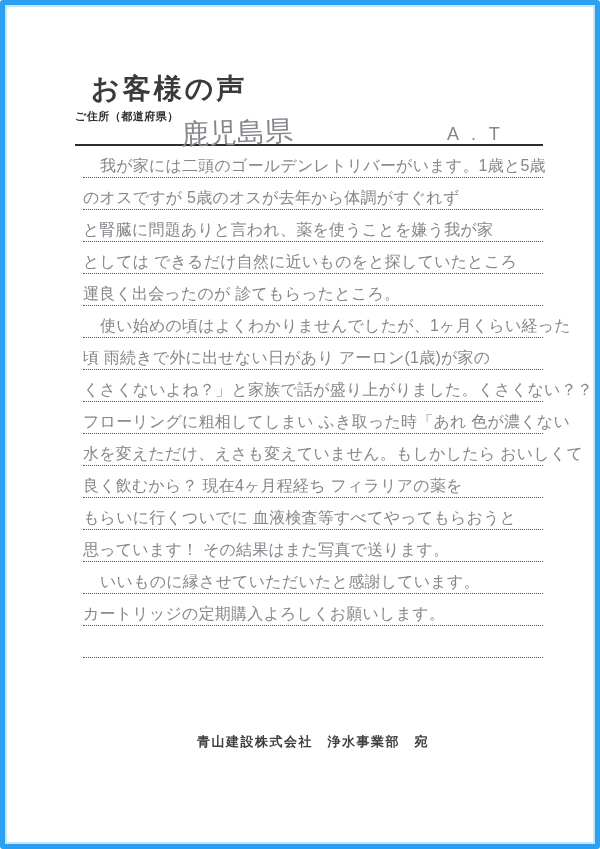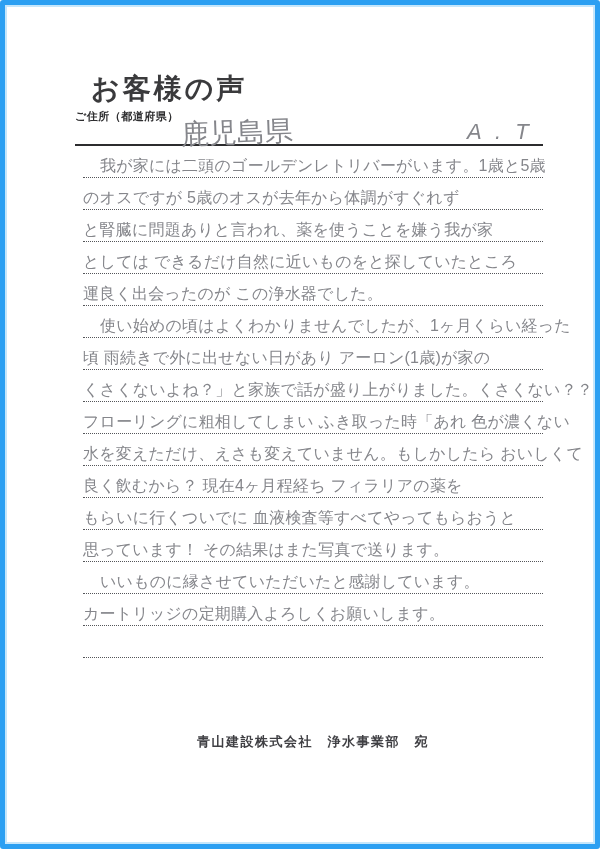--- a/index.html
+++ b/index.html
@@ -38,22 +38,22 @@
   .hand{
     color:var(--handwriting,#85868b);
     font-family:"Liberation Sans","DejaVu Sans",sans-serif;
     white-space:nowrap;
   }
   .hand-address{
     position:absolute;left:106px;bottom:-3px;
     font-size:28px;line-height:1;transform:rotate(-2deg);
   }
   .hand-name{
-    position:absolute;left:392px;bottom:1px;
-    font-size:22px;line-height:1;font-style:italic;letter-spacing:4px;
+    position:absolute;left:372px;bottom:1px;
+    font-size:18px;line-height:1;letter-spacing:4px;
   }
   .letter-body{
     position:absolute;left:78px;top:141px;width:460px;
   }
   .ruled-line{
     position:relative;height:32px;
     border-bottom:1px dotted #55565a;
   }
   .ruled-line .hand-line{
     position:absolute;left:0;bottom:2px;
@@ -87,21 +87,21 @@
     <div class="ruled-line">
         <span class="hand hand-line">のオスですが 5歳のオスが去年から体調がすぐれず</span>
       </div>
     <div class="ruled-line">
         <span class="hand hand-line">と腎臓に問題ありと言われ、薬を使うことを嫌う我が家</span>
       </div>
     <div class="ruled-line">
         <span class="hand hand-line">としては できるだけ自然に近いものをと探していたところ</span>
       </div>
     <div class="ruled-line">
-        <span class="hand hand-line">運良く出会ったのが この浄水器でした。</span>
+        <span class="hand hand-line">運良く出会ったのが 診てもらったところ。</span>
       </div>
     <div class="ruled-line indent">
         <span class="hand hand-line">使い始めの頃はよくわかりませんでしたが、1ヶ月くらい経った</span>
       </div>
     <div class="ruled-line">
         <span class="hand hand-line">頃 雨続きで外に出せない日があり アーロン(1歳)が家の</span>
       </div>
     <div class="ruled-line">
         <span class="hand hand-line">くさくないよね？」と家族で話が盛り上がりました。くさくない？？</span>
       </div>

